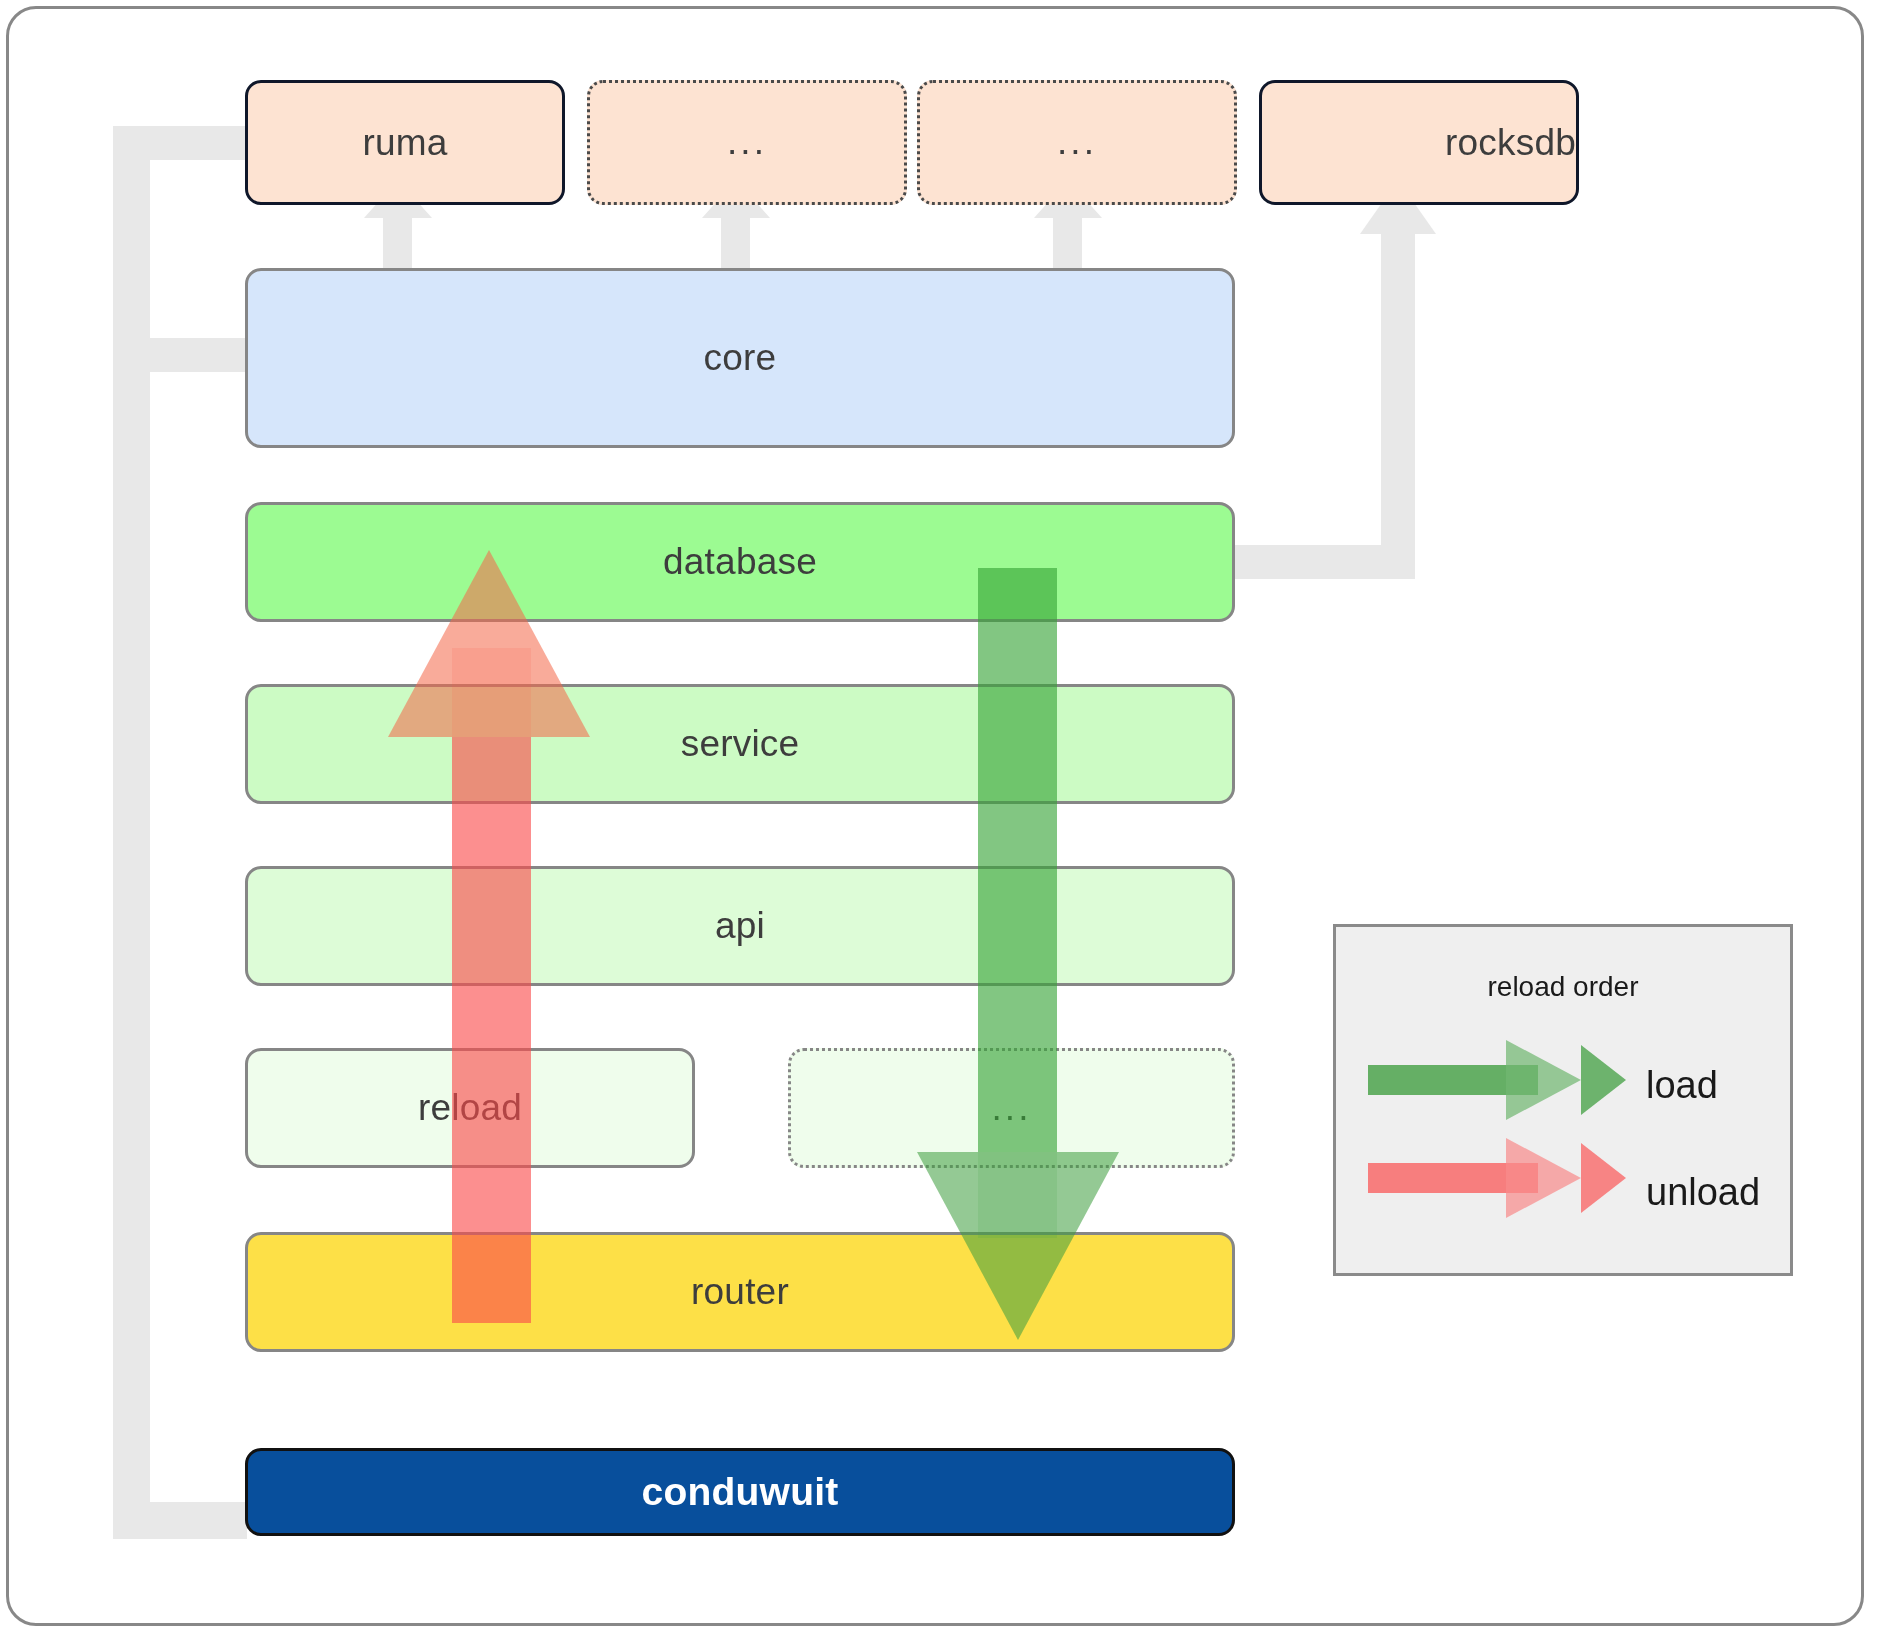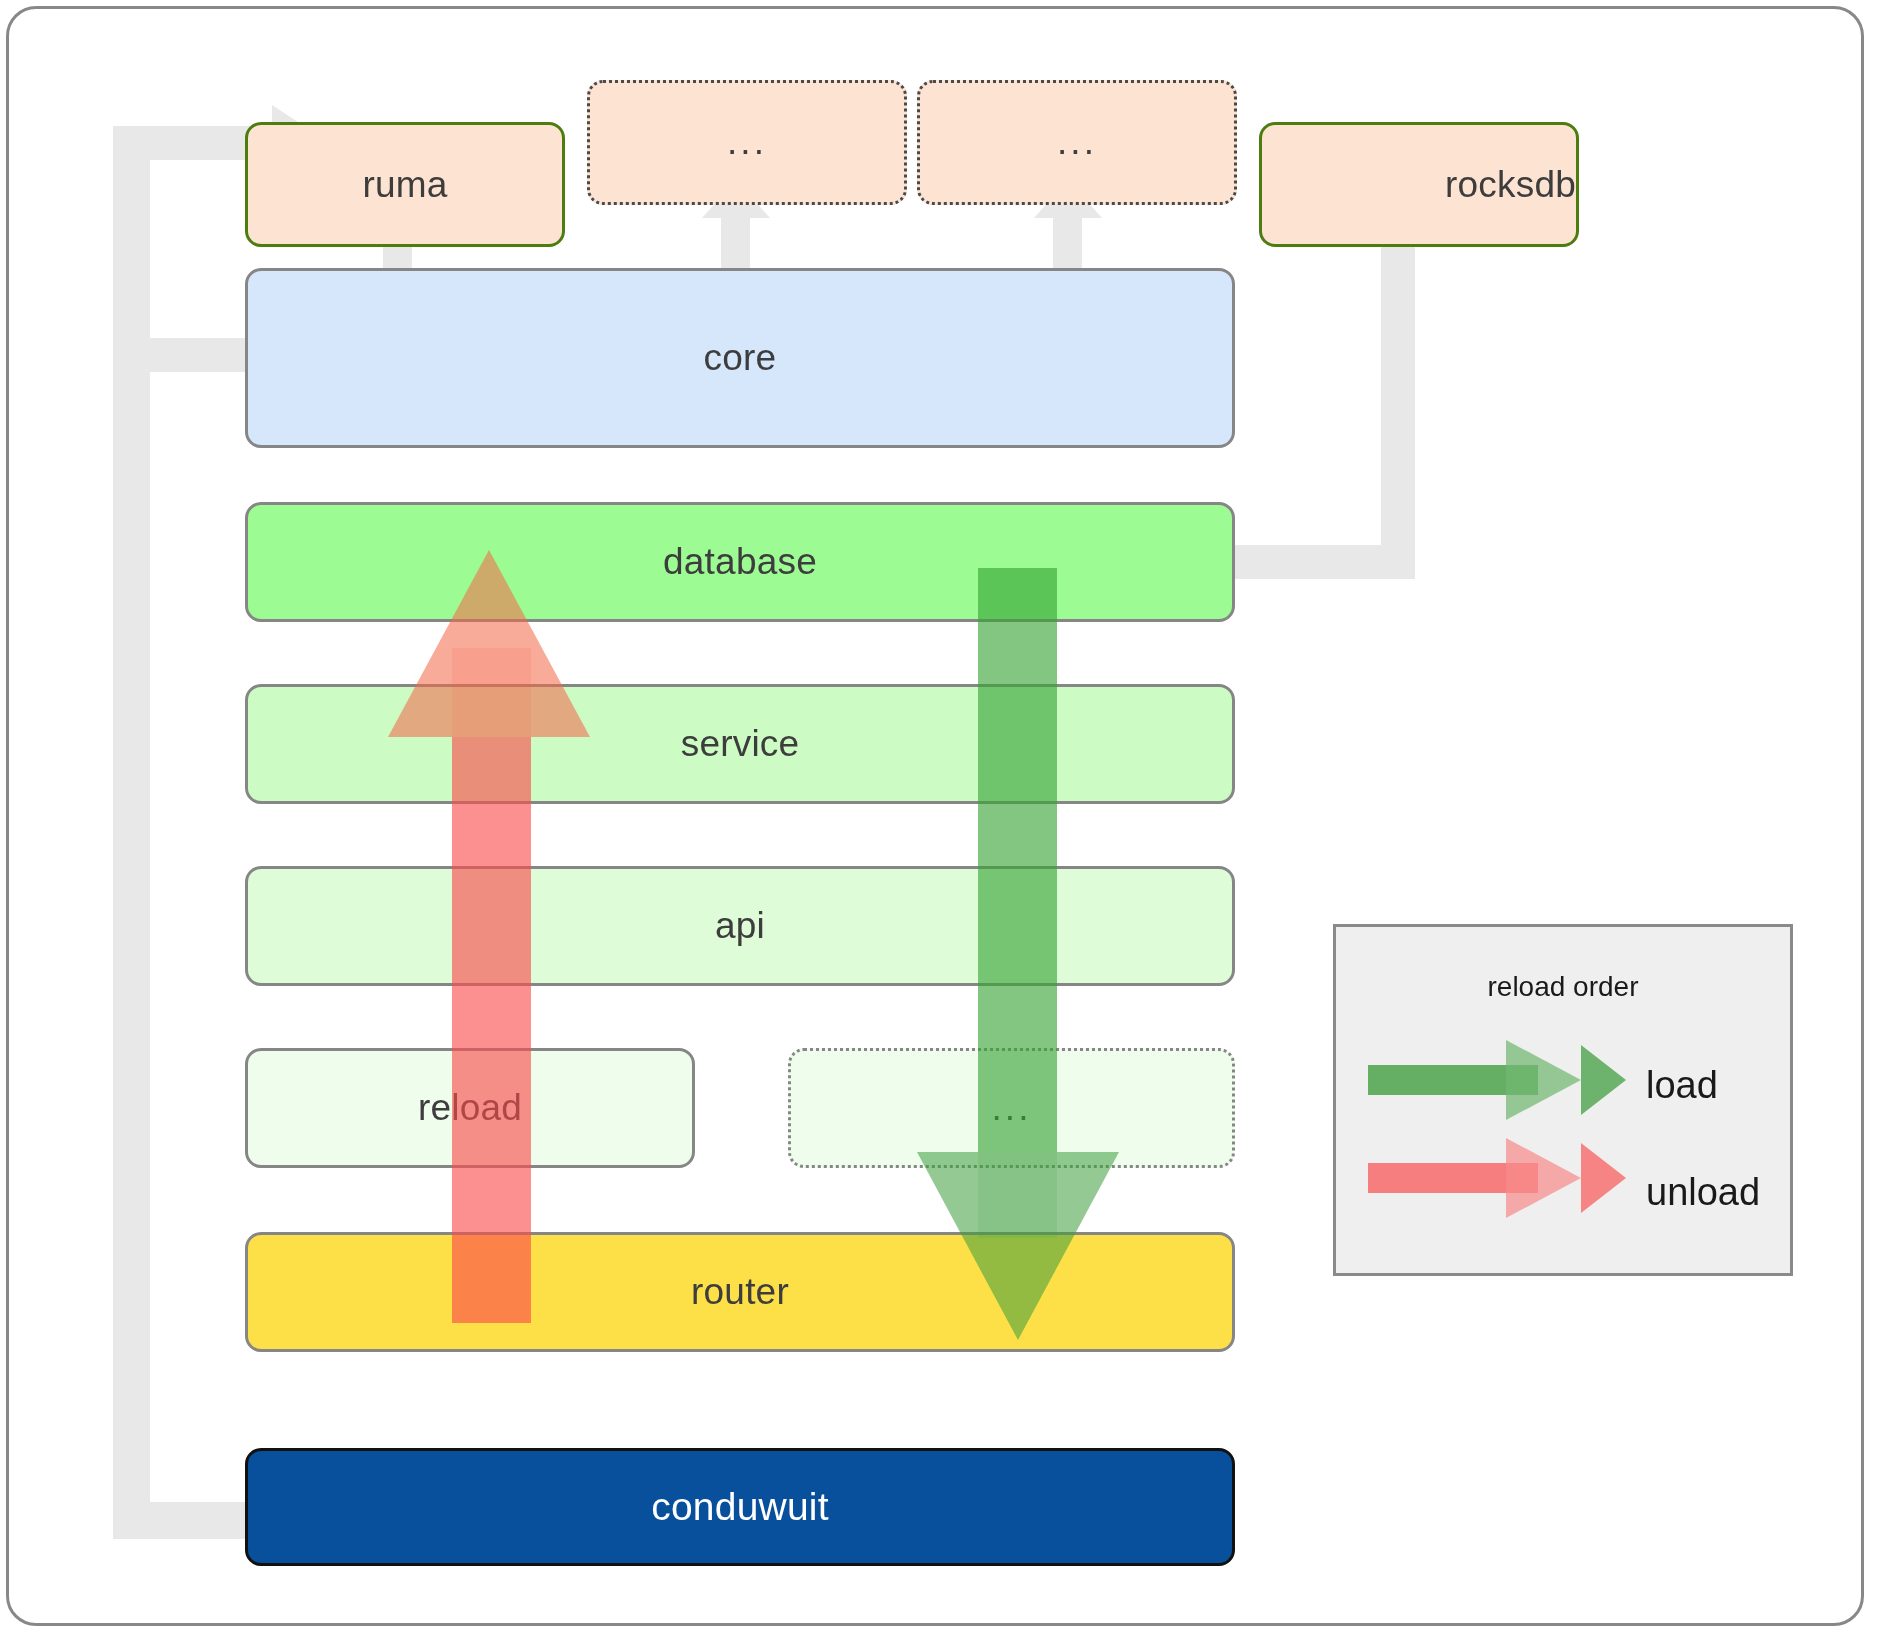--- a/index.html
+++ b/index.html
@@ -32,21 +32,21 @@
     position: absolute;
     box-sizing: border-box;
     display: flex;
     align-items: center;
     justify-content: center;
     border-radius: 16px;
     font-size: 37px;
     color: #3d3d3d;
     letter-spacing: .2px;
   }
-  .box.solid-dark { border: 3px solid #4d7c0f; margin-top: 42px; }
+  .box.solid-dark { border: 3px solid #0f172a; }
   .box.solid-gray { border: 3px solid #868686; }
   .box.dotted-dark { border: 3px dotted #4a4a4a; }
   .box.dotted-gray { border: 3px dotted #868686; }
 
   .dots {
     letter-spacing: 3px;
     font-size: 37px;
     line-height: .5;
   }
 
@@ -155,21 +155,21 @@
   </div>
 
   <div class="box dotted-gray" style="left:788px; top:1048px; width:447px; height:120px; background:#effdec;">
     <span class="dots">...</span>
   </div>
 
   <div class="box solid-gray" style="left:245px; top:1232px; width:990px; height:120px; background:#fde047;">
     <span>router</span>
   </div>
 
-  <div class="box" style="left:245px; top:1448px; width:990px; height:118px; background:#084f9c; border:3px solid #111111; color:#ffffff; font-weight:normal; font-size:39px;">
+  <div class="box" style="left:245px; top:1448px; width:990px; height:88px; background:#084f9c; border:3px solid #111111; color:#ffffff; font-weight:bold; font-size:39px;">
     <span>conduwuit</span>
   </div>
 
   <svg class="layer" viewBox="0 0 1883 1643">
 
     <g opacity="0.62">
       <rect x="452" y="648" width="79" height="675" fill="#fa4b4b"></rect>
       <path d="M489,550 L590,737 L388,737 Z" fill="#f4684a" opacity="0.9"></path>
     </g>
 

